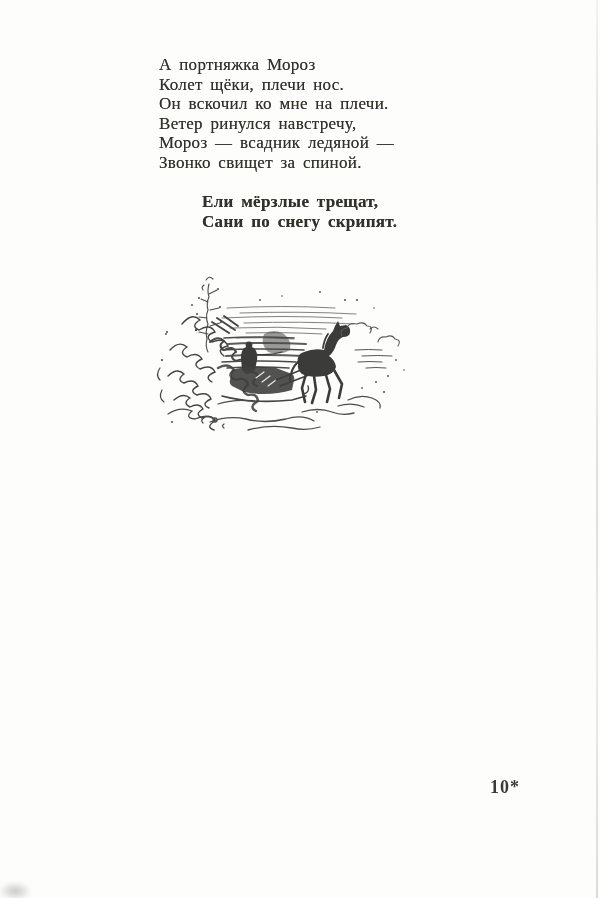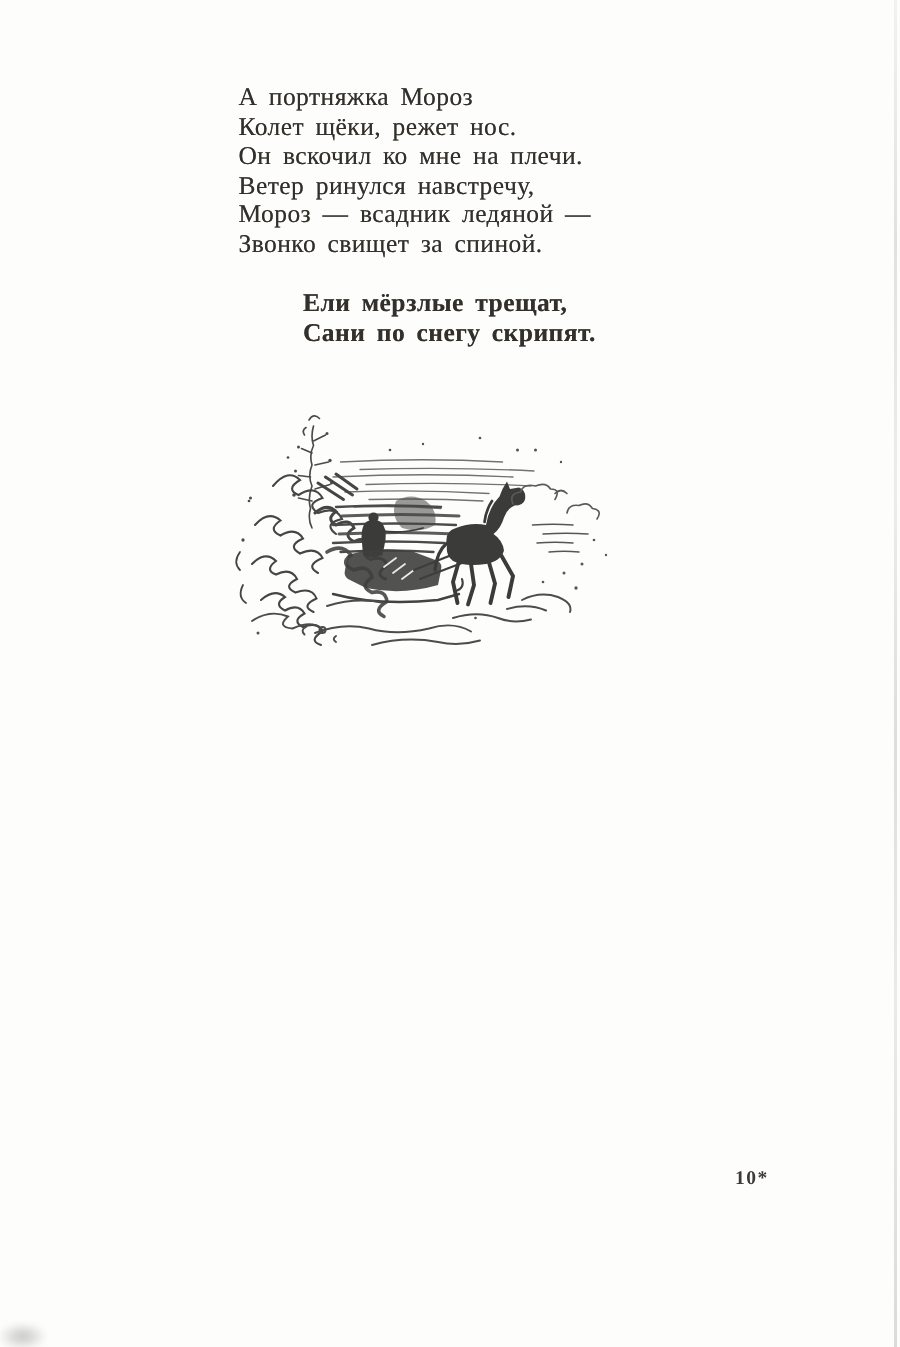--- a/index.html
+++ b/index.html
@@ -35,21 +35,21 @@
     position: absolute;
     left: 152px;
     top: 272px;
     width: 280px;
     height: 170px;
   }
   .page-number {
     position: absolute;
     left: 490px;
     top: 777px;
-    font-size: 13px;
+    font-size: 18px;
     font-weight: 700;
     letter-spacing: 1px;
     color: #3d3a36;
     font-family: "Liberation Serif", "DejaVu Serif", serif;
   }
   .page-edge-shadow {
     position: absolute;
     left: 596px;
     top: 0;
     width: 2px;
@@ -69,21 +69,21 @@
     filter: blur(2px);
   }
 </style>
 </head>
 <body>
 
 <div class="book-page">
 
   <div class="stanza stanza-1">
     <div class="poem-line">А портняжка Мороз</div>
-    <div class="poem-line">Колет щёки, режет нос.</div>
+    <div class="poem-line">Колет щёки, плечи нос.</div>
     <div class="poem-line">Он вскочил ко мне на плечи.</div>
     <div class="poem-line">Ветер ринулся навстречу,</div>
     <div class="poem-line">Мороз — всадник ледяной —</div>
     <div class="poem-line">Звонко свищет за спиной.</div>
   </div>
 
   <div class="stanza stanza-2">
     <div class="poem-line">Ели мёрзлые трещат,</div>
     <div class="poem-line">Сани по снегу скрипят.</div>
   </div>

